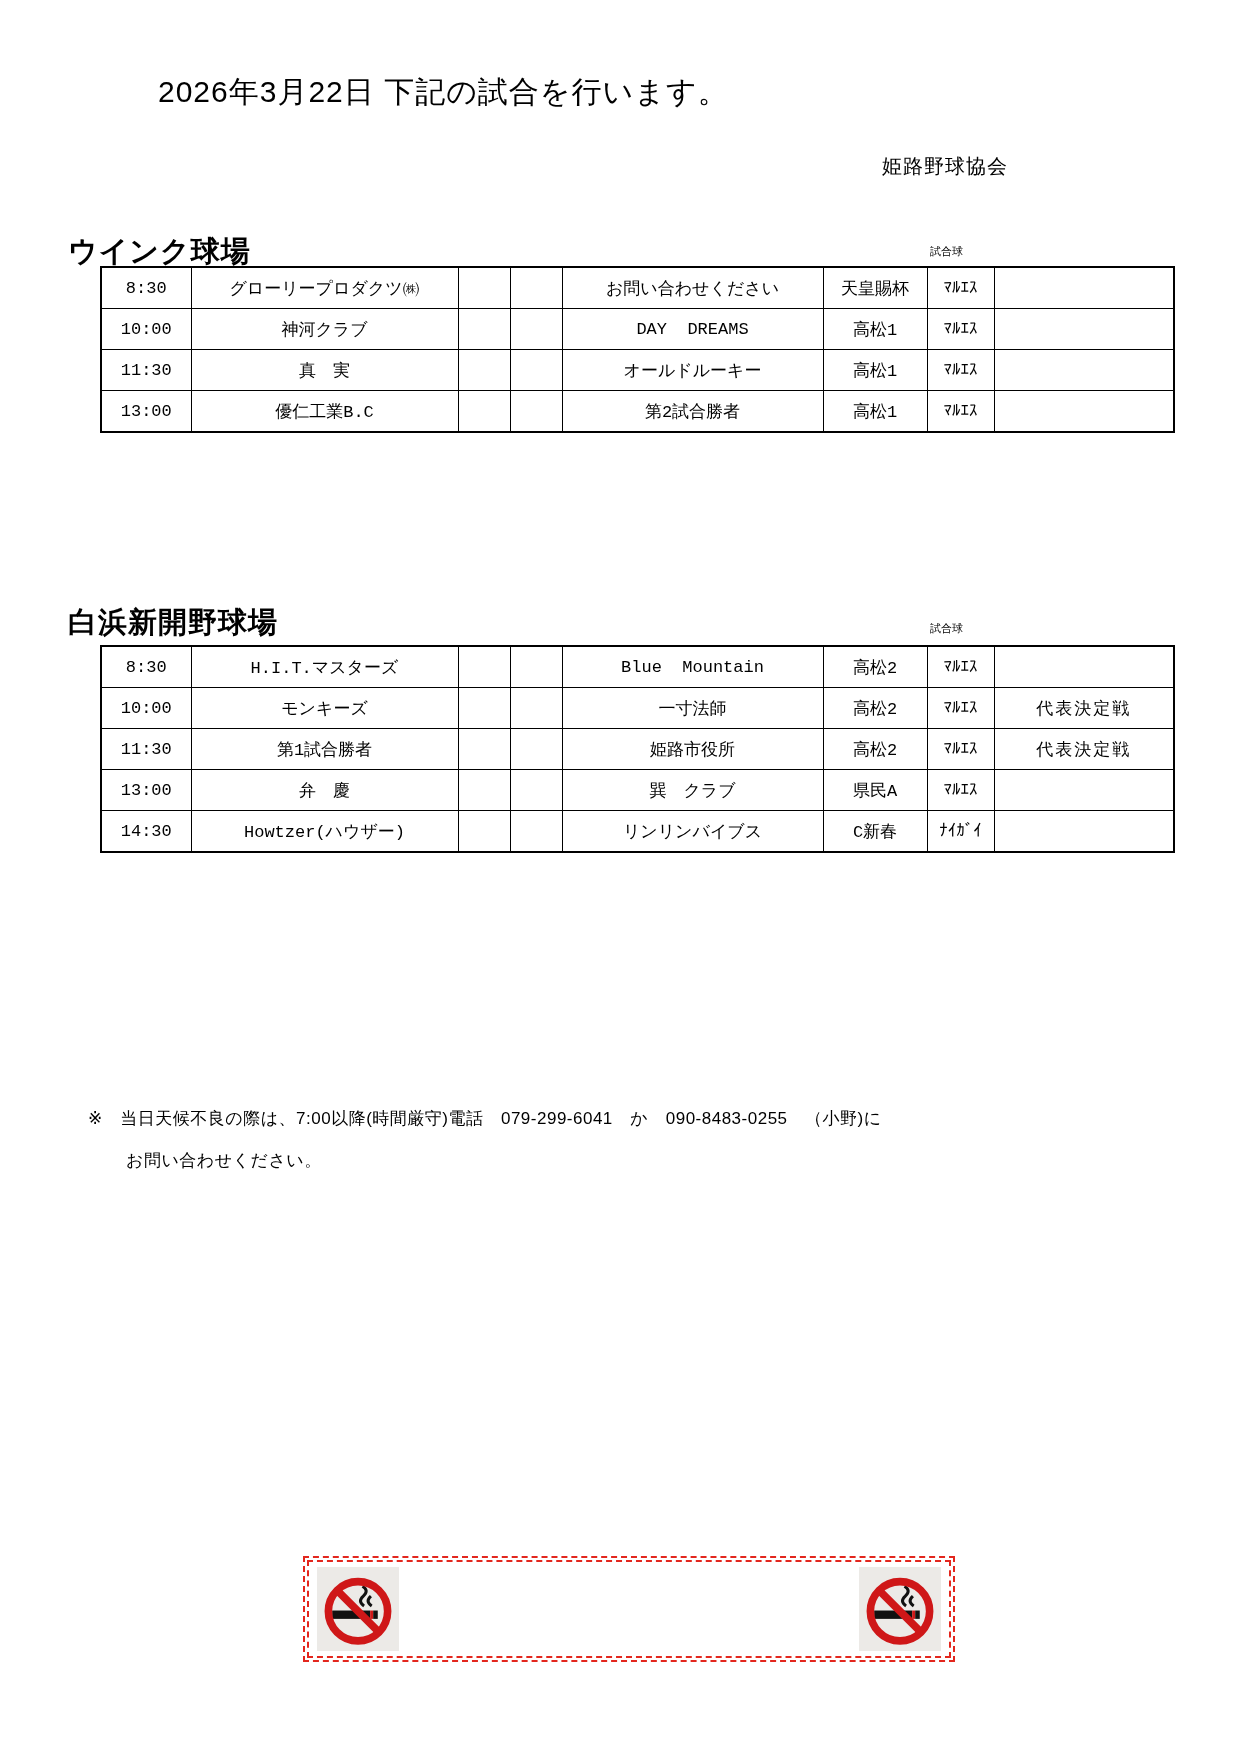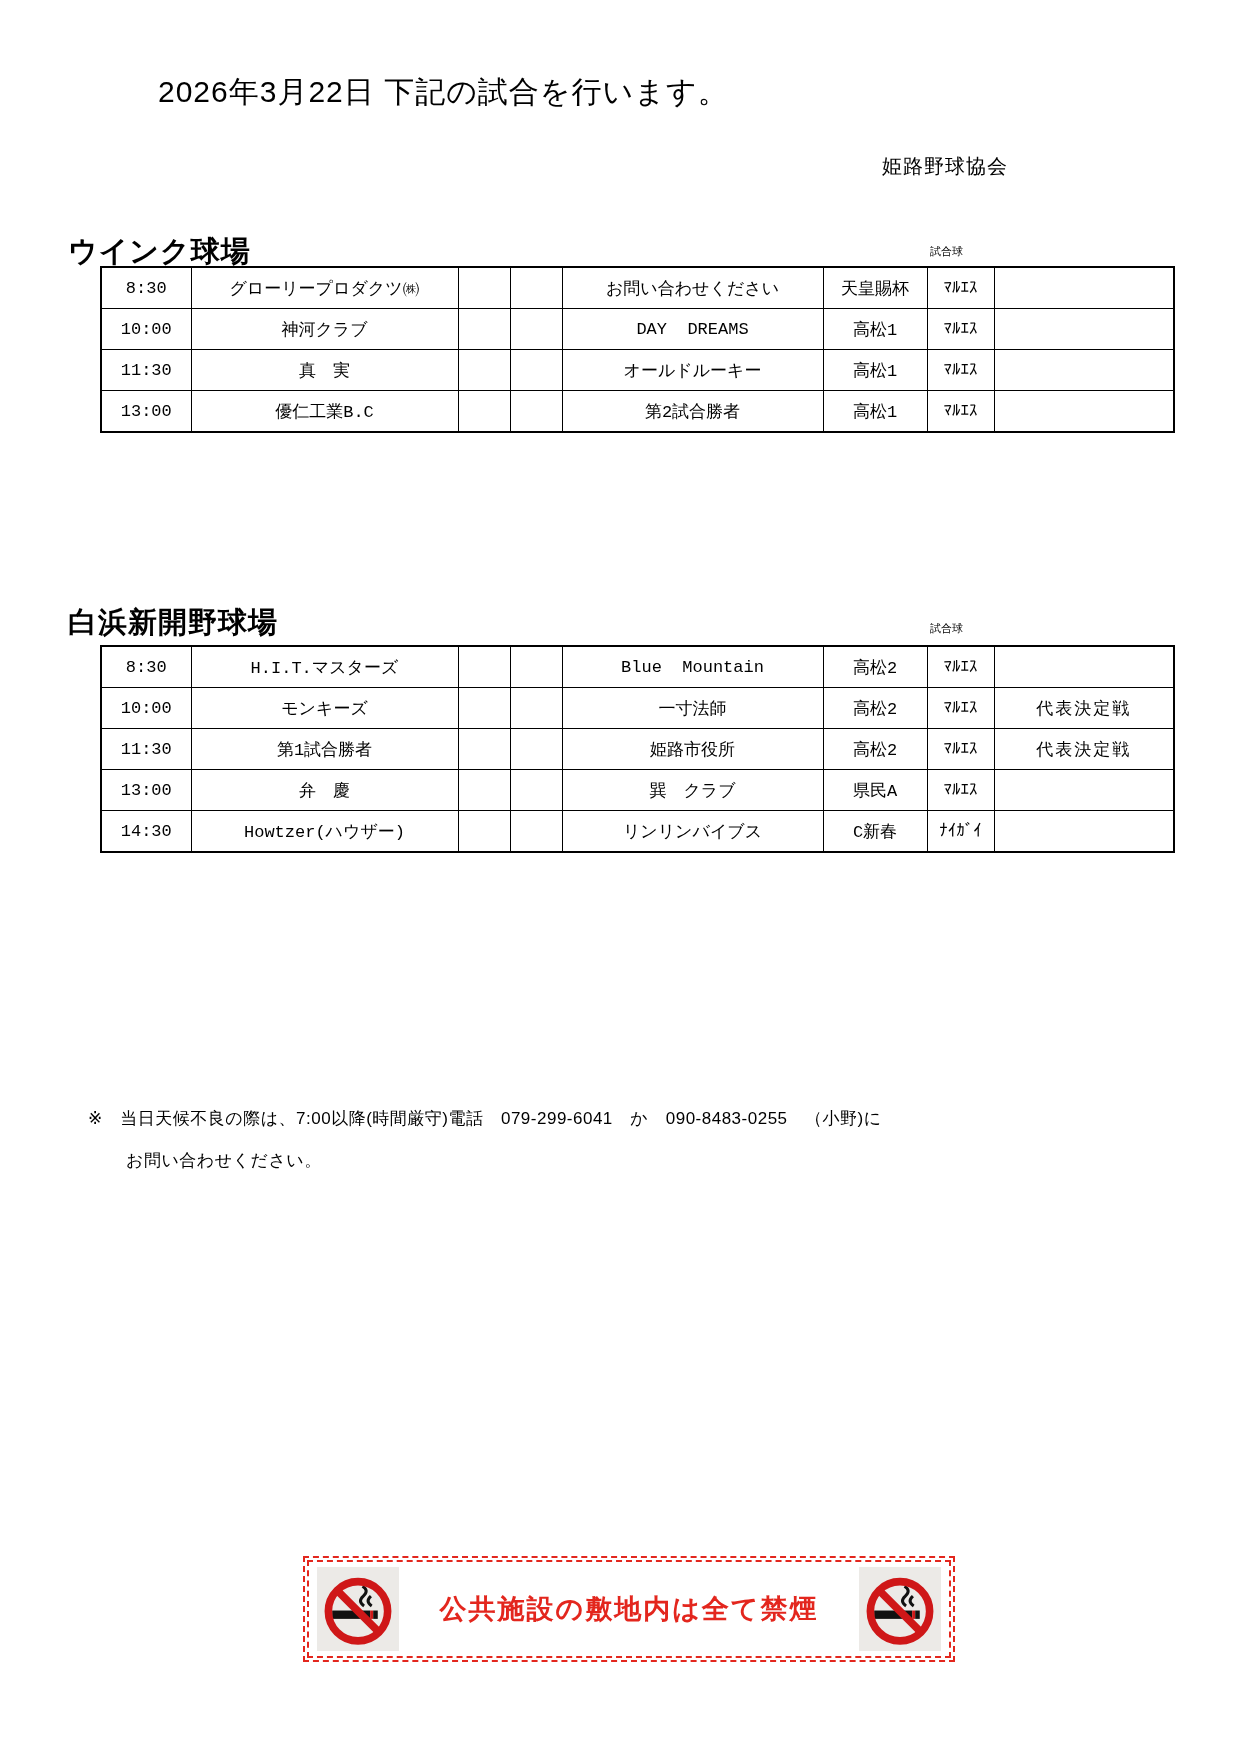--- a/index.html
+++ b/index.html
@@ -195,21 +195,20 @@
         <rect x="0" y="0" width="100" height="100" fill="#eceae7"></rect>
         <path d="M58,46 q-9,-6 -1,-13 q8,-7 -1,-13" fill="none" stroke="#111" stroke-width="4"></path>
         <path d="M68,46 q-9,-6 -1,-13" fill="none" stroke="#111" stroke-width="4"></path>
         <rect x="16" y="52" width="50" height="11" fill="#111"></rect>
         <rect x="66" y="52" width="4" height="11" fill="#cf1718"></rect>
         <rect x="70" y="52" width="6" height="11" fill="#111"></rect>
         <circle cx="50" cy="53" r="39" fill="none" stroke="#cf1718" stroke-width="10"></circle>
         <line x1="23" y1="26" x2="77" y2="80" stroke="#cf1718" stroke-width="10"></line>
       </svg>
     </div>
-    <div class="banner-text">公共施設の敷地内は全て禁煙</div>
     <div class="nosmoke">
       <svg viewBox="0 0 100 100" aria-hidden="true">
         <rect x="0" y="0" width="100" height="100" fill="#eceae7"></rect>
         <path d="M58,46 q-9,-6 -1,-13 q8,-7 -1,-13" fill="none" stroke="#111" stroke-width="4"></path>
         <path d="M68,46 q-9,-6 -1,-13" fill="none" stroke="#111" stroke-width="4"></path>
         <rect x="16" y="52" width="50" height="11" fill="#111"></rect>
         <rect x="66" y="52" width="4" height="11" fill="#cf1718"></rect>
         <rect x="70" y="52" width="6" height="11" fill="#111"></rect>
         <circle cx="50" cy="53" r="39" fill="none" stroke="#cf1718" stroke-width="10"></circle>
         <line x1="23" y1="26" x2="77" y2="80" stroke="#cf1718" stroke-width="10"></line>

